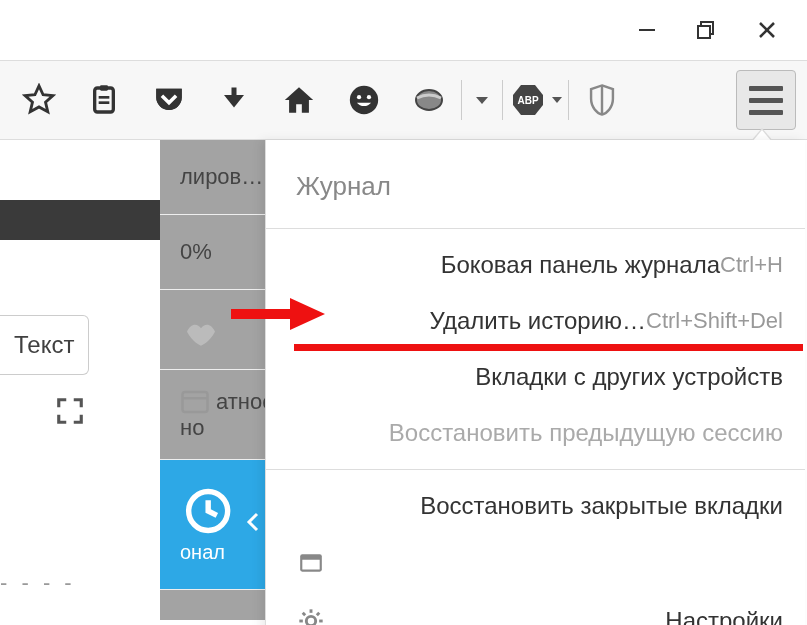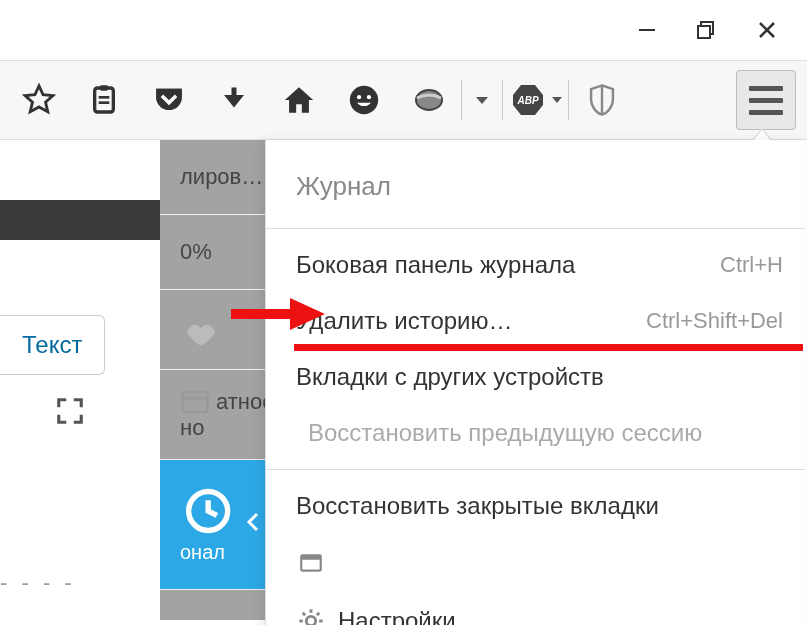--- a/index.html
+++ b/index.html
@@ -36,21 +36,20 @@
     gap: 0;
     background: #f7f7f7;
   }
   .toolbar .tb-btn {
     width: 65px;
     height: 60px;
     display: flex;
     align-items: center;
     justify-content: center;
     color: #333;
-    font-style: italic;
   }
   .toolbar .sep {
     width: 1px;
     height: 40px;
     background: #ccc;
   }
   .hamburger {
     width: 60px;
     height: 60px;
     border: 1px solid #bbb;
@@ -85,24 +84,24 @@
     height: 40px;
     background: #3a3a3a;
   }
   .tab-box {
     position: absolute;
     left: 0;
     top: 315px;
     border: 1px solid #ccc;
     border-left: none;
     border-radius: 0 6px 6px 0;
-    padding: 15px 22px;
+    padding: 15px 14px;
     background: #fff;
     font-size: 24px;
-    color: #0369a1;
+    color: #404040;
   }
   .expand-icon {
     position: absolute;
     left: 55px;
     top: 396px;
     color: #555;
   }
   .dash {
     position: absolute;
     left: 0;
@@ -166,21 +165,21 @@
     margin: 8px 0;
   }
   .menu .item {
     display: flex;
     align-items: center;
     padding: 14px 22px 14px 30px;
     font-size: 24px;
     color: #333;
   }
   .menu .item.disabled { color: #aaa; padding-left: 42px; }
-  .menu .item .label { flex: 1; }
+  .menu .item .label { flex: 1; text-align: right; }
   .menu .item .shortcut { color: #999; font-size: 22px; }
   .menu .item .mi-icon {
     width: 30px;
     height: 30px;
     margin-right: 12px;
     display: flex;
     align-items: center;
     justify-content: center;
     color: #888;
   }

